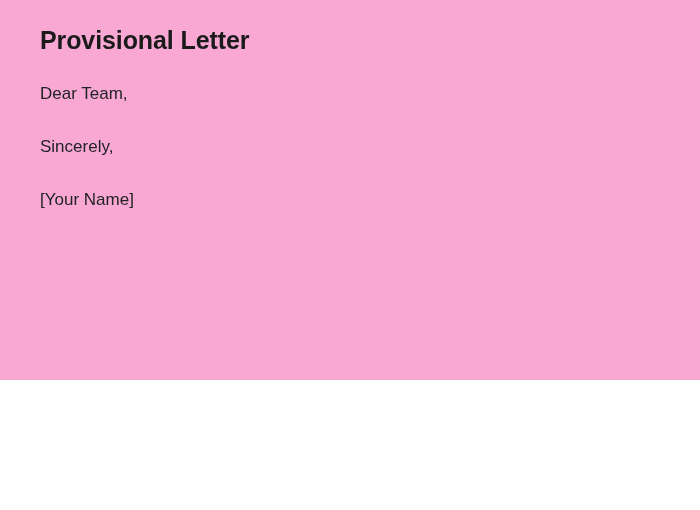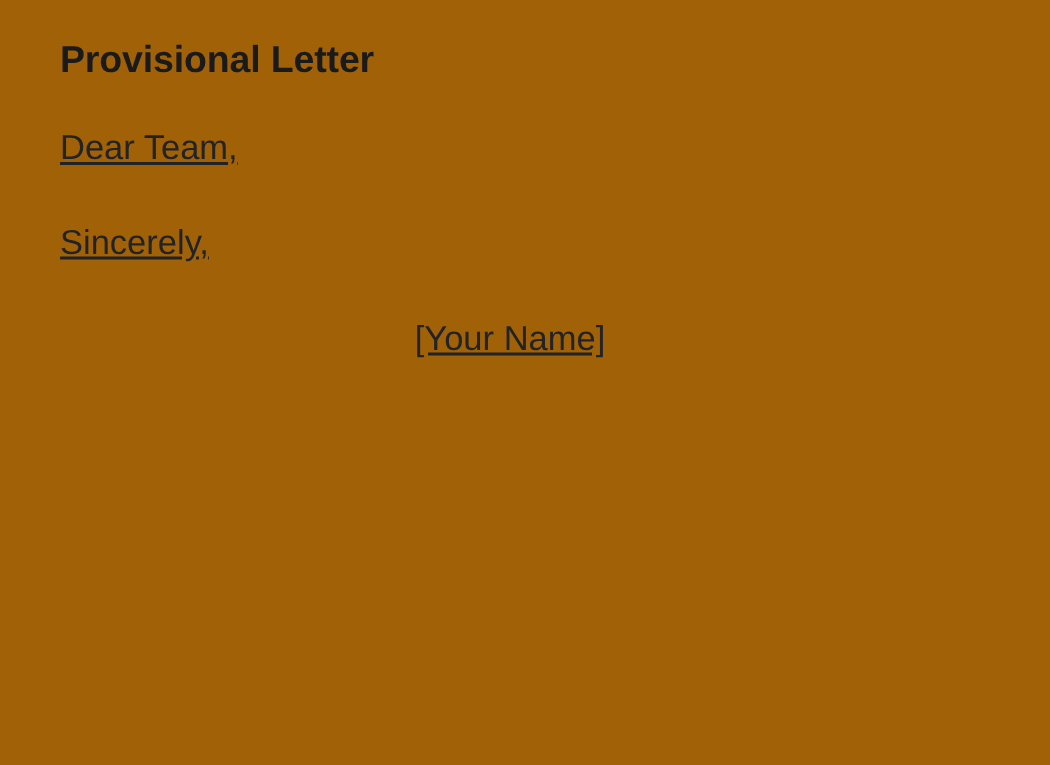--- a/index.html
+++ b/index.html
@@ -10,49 +10,47 @@
     width: 700px;
     height: 510px;
     background: #ffffff;
     font-family: "Liberation Sans", sans-serif;
     color: #202124;
     overflow: hidden;
   }
   .page {
     box-sizing: border-box;
     width: 700px;
-    height: 510px;
+    height: 380px;
     padding: 24px 40px 0 40px;
-    background: #a16207;
+    background: #f9a8d4;
   }
   .doc-title {
     font-size: 25px;
     font-weight: bold;
     line-height: 1.3;
     color: #1a1a1a;
     margin: 0 0 22px 0;
     letter-spacing: -0.1px;
   }
   .para {
-    font-size: 23px;
+    font-size: 17px;
     line-height: 1.73;
     color: #222326;
     margin: 0 0 22px 0;
     max-width: 600px;
-    text-decoration: underline;
   }
   .para.salutation {
     margin-bottom: 24px;
   }
   .para.closing {
     margin-bottom: 24px;
   }
   .para.signature {
     margin-bottom: 0;
-    text-align: center;
   }
 </style>
 </head>
 <body>
 
 <div class="page">
   <h1 class="doc-title">Provisional Letter</h1>
   <p class="para salutation">Dear Team,</p>
   <p class="para closing">Sincerely,</p>
   <p class="para signature">[Your Name]</p>

